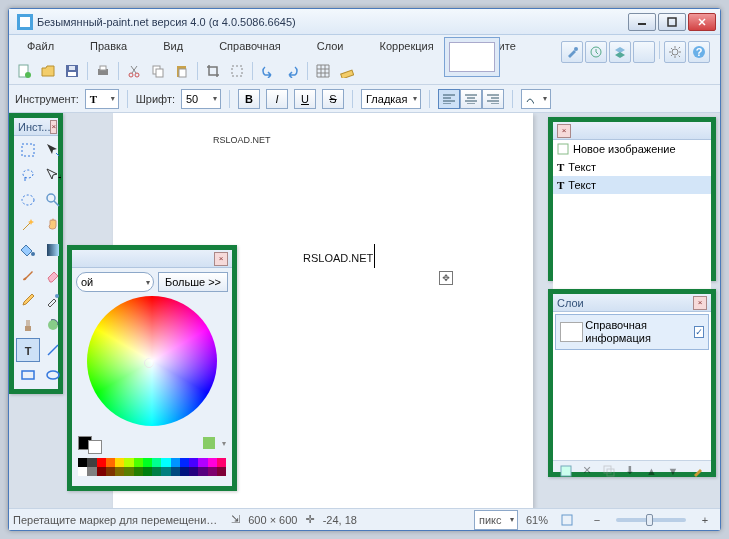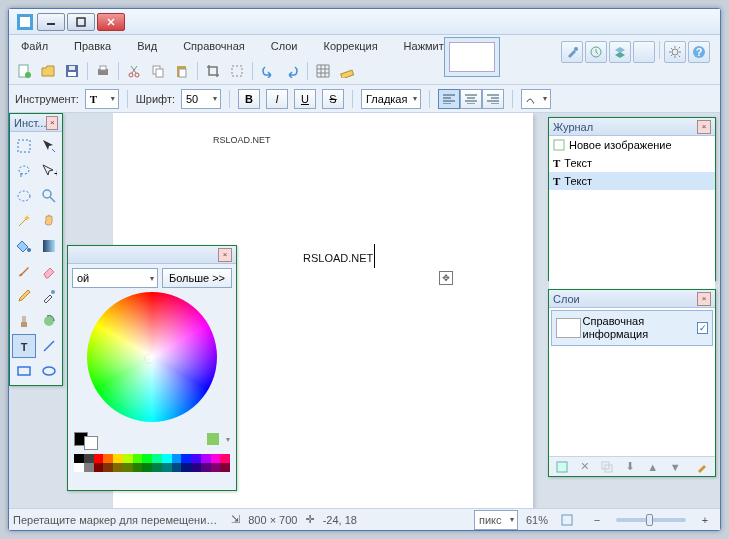--- a/index.html
+++ b/index.html
@@ -4,50 +4,50 @@
 <style>
 *{box-sizing:border-box;margin:0;padding:0;font-family:"Segoe UI",Tahoma,sans-serif;font-size:11px;}
 body{background:#c8d0db;width:729px;height:539px;overflow:hidden;position:relative;}
 .window{position:absolute;top:8px;left:8px;right:8px;bottom:8px;background:#eaf1f9;border:1px solid #4a7abb;border-radius:3px;box-shadow:0 0 5px rgba(0,0,0,.3);display:flex;flex-direction:column;}
 .titlebar{height:26px;background:linear-gradient(#f3f8fd,#dfeaf7);display:flex;align-items:center;padding:0 4px;border-bottom:1px solid #b9cee6;}
 .titlebar .icon{width:16px;height:16px;margin:0 4px;}
 .titlebar .title{flex:1;color:#2a3a55;font-weight:400;}
 .winbtns{display:flex;gap:2px;}
 .winbtn{width:28px;height:18px;border:1px solid #7e8fa5;border-radius:2px;background:linear-gradient(#f5f9fd,#cfdcee);display:flex;align-items:center;justify-content:center;}
 .winbtn.close{background:linear-gradient(#f09899,#d24344);border-color:#a33;}
-.menubar{height:22px;display:flex;align-items:center;padding:0 4px;gap:10px;background:#eaf1f9;}
+.menubar{height:22px;display:flex;align-items:center;padding:0 10px;gap:20px;background:#eaf1f9;}
 .menuitem{padding:2px 8px;color:#333;}
 .toolbar{height:28px;display:flex;align-items:center;padding:0 4px;gap:2px;background:#eaf1f9;border-bottom:1px solid #c6d4e5;}
 .tbtn{width:22px;height:22px;display:flex;align-items:center;justify-content:center;border:1px solid transparent;border-radius:2px;}
 .sep{width:1px;height:18px;background:#b9cee6;margin:0 2px;}
 .tool-opts{height:28px;display:flex;align-items:center;padding:0 6px;gap:6px;background:#eaf1f9;border-bottom:1px solid #c6d4e5;}
 .lbl{color:#333;}
 .combo{height:20px;border:1px solid #8da8c9;background:#fff;padding:0 16px 0 4px;display:flex;align-items:center;position:relative;}
 .combo::after{content:"▾";position:absolute;right:3px;font-size:8px;color:#555;}
 .fbtn{width:22px;height:20px;border:1px solid #8da8c9;background:linear-gradient(#fff,#e4ecf6);display:flex;align-items:center;justify-content:center;font-family:"Times New Roman",serif;}
 .fbtn.grp{border-radius:0;}
 .fbtn.active{background:#cde1f7;border-color:#5a87c0;}
 .workspace{flex:1;position:relative;background:#d8e0ea;overflow:hidden;}
 .canvas{position:absolute;top:0;left:104px;width:420px;height:396px;background:#fff;box-shadow:2px 2px 4px rgba(0,0,0,.15);}
 .canvas .smalltxt{position:absolute;top:22px;left:100px;font-size:9px;color:#333;}
 .canvas .bigtxt{position:absolute;top:128px;left:190px;font-size:22px;font-family:Calibri,sans-serif;color:#111;}
 .cursor{display:inline-block;width:1px;height:24px;background:#000;vertical-align:bottom;margin-left:1px;}
 .movehandle{position:absolute;top:158px;left:326px;width:14px;height:14px;border:1px solid #777;display:flex;align-items:center;justify-content:center;font-size:9px;color:#555;}
-.panel{position:absolute;background:#eaf1f9;border:1px solid #15803d;box-shadow:1px 1px 3px rgba(0,0,0,.2);}
+.panel{position:absolute;background:#eaf1f9;border:5px solid #15803d;box-shadow:1px 1px 3px rgba(0,0,0,.2);}
 .panel-hdr{height:18px;background:linear-gradient(#e8f0fa,#d2e1f3);display:flex;align-items:center;padding:0 4px;border-bottom:1px solid #b0c5df;}
 .panel-hdr .t{flex:1;color:#34527a;}
 .panel-hdr .x{width:14px;height:14px;border:1px solid #a88;background:#f6dada;font-size:8px;display:flex;align-items:center;justify-content:center;color:#833;}
 .tools-panel{top:0;left:0;width:54px;}
 .tools-grid{display:grid;grid-template-columns:1fr 1fr;gap:1px;padding:2px;}
 .tool{width:24px;height:24px;display:flex;align-items:center;justify-content:center;border:1px solid transparent;}
 .tool.sel{border:1px solid #5a87c0;background:#cde1f7;}
 .colors-panel{top:132px;left:58px;width:170px;height:246px;}
 .cp-body{padding:4px;}
 .cp-row1{display:flex;gap:4px;margin-bottom:4px;}
-.cp-combo{flex:1;}
+.cp-combo{flex:1;border-radius:10px;}
 .cp-more{height:20px;padding:0 6px;border:1px solid #8da8c9;background:linear-gradient(#fff,#e4ecf6);display:flex;align-items:center;}
 .wheel{width:130px;height:130px;border-radius:50%;margin:4px auto;background:conic-gradient(red,magenta,blue,cyan,lime,yellow,red);position:relative;}
 .wheel::after{content:"";position:absolute;inset:0;border-radius:50%;background:radial-gradient(circle,#fff 0%,rgba(255,255,255,0) 70%);}
 .wheel .ring{position:absolute;top:62px;left:57px;width:10px;height:10px;border:1px solid #333;border-radius:50%;}
 .swatch-row{display:flex;gap:2px;margin:6px 2px 4px;align-items:center;}
 .sw{width:14px;height:14px;border:1px solid #888;}
 .palette{display:grid;grid-template-columns:repeat(16,1fr);gap:0;margin:2px;}
 .pc{height:9px;}
 .side-panel{right:4px;width:168px;}
 .history-panel{top:4px;height:164px;}
@@ -76,20 +76,21 @@
 
 <div class="window">
 
   <div class="titlebar">
     <span class="icon">
       <svg width="16" height="16">
           <rect width="16" height="16" fill="#4aa3df"></rect>
           <rect x="3" y="3" width="10" height="10" fill="#fff"></rect>
         </svg>
     </span>
+    <span class="title">Безымянный-paint.net версия 4.0 (α 4.0.5086.6645)</span>
     <div class="winbtns">
       <div class="winbtn">
           <svg width="10" height="10">
             <line x1="1" y1="7" x2="9" y2="7" stroke="#333" stroke-width="2"></line>
           </svg>
         </div>
       <div class="winbtn">
           <svg width="10" height="10">
             <rect x="1" y="1" width="8" height="8" fill="none" stroke="#333" stroke-width="1.5"></rect>
           </svg>
@@ -486,21 +487,20 @@
             <div class="pc" style="background: rgb(37, 0, 127);"></div>
             <div class="pc" style="background: rgb(87, 0, 127);"></div>
             <div class="pc" style="background: rgb(127, 0, 110);"></div>
             <div class="pc" style="background: rgb(127, 0, 55);"></div>
           </div>
       </div>
     </div>
 
     <div class="panel side-panel history-panel">
       <div class="panel-hdr">
-          <span class="t">Журнал</span>
           <span class="x">×</span>
         </div>
       <div class="hp-body">
           <div class="hp-item">
             <span>
               <svg width="12" height="12">
                 <rect x="1" y="1" width="10" height="10" fill="#fff" stroke="#8b8"></rect>
               </svg>
             </span>
             <span>Новое изображение</span>
@@ -562,21 +562,21 @@
               <path d="M2 10L8 4l2 2-6 6z" fill="#c93"></path>
             </svg>
           </div>
       </div>
     </div>
   </div>
 
   <div class="statusbar">
     <span class="hint">Перетащите маркер для перемещения текста. Нажмите клавишу...</span>
     <span>⇲</span>
-    <span>800 × 700</span>
+    <span>600 × 600</span>
     <span>✛</span>
     <span>-24, 18</span>
     <div style="flex:1"></div>
     <div class="combo" style="width:44px">
         <span>пикс</span>
       </div>
     <span>61%</span>
     <div class="tbtn">
         <svg width="12" height="12">
           <rect x="1" y="1" width="10" height="10" fill="none" stroke="#69c"></rect>

